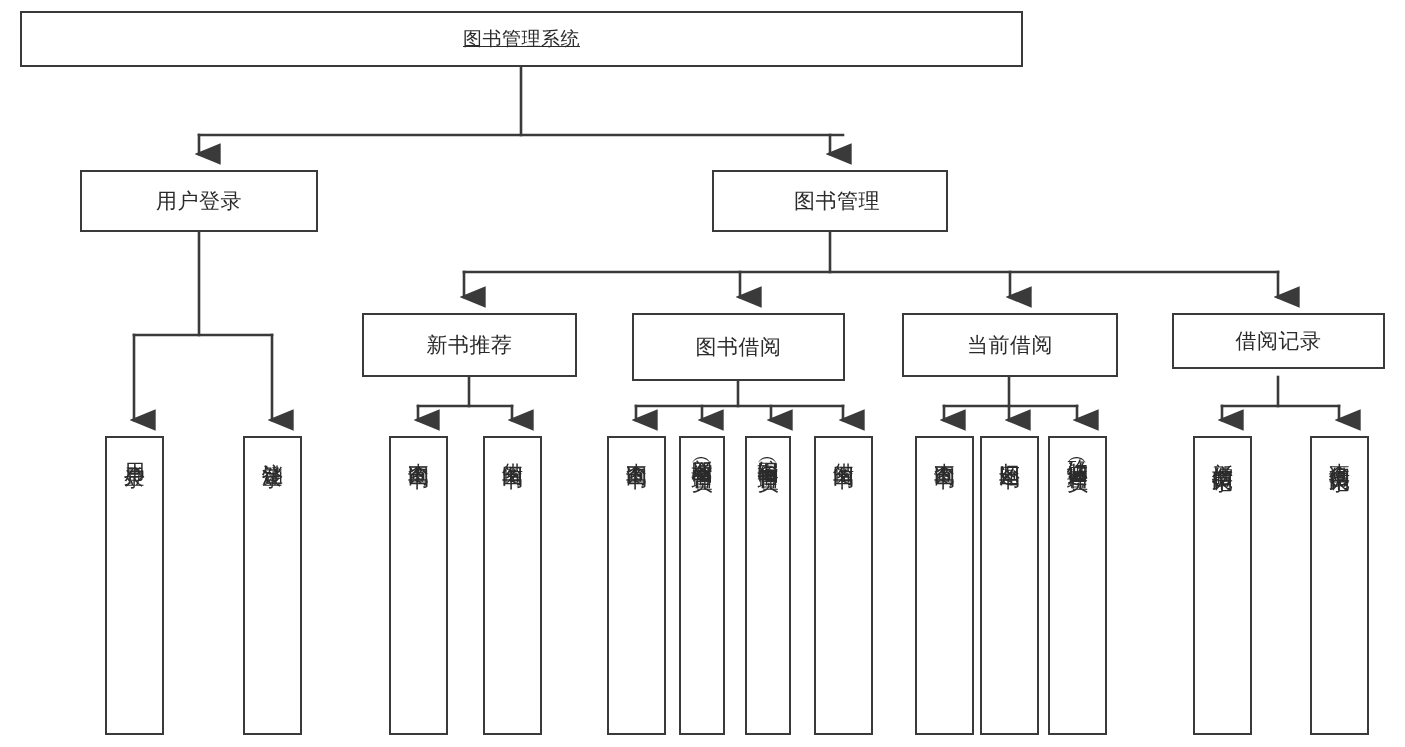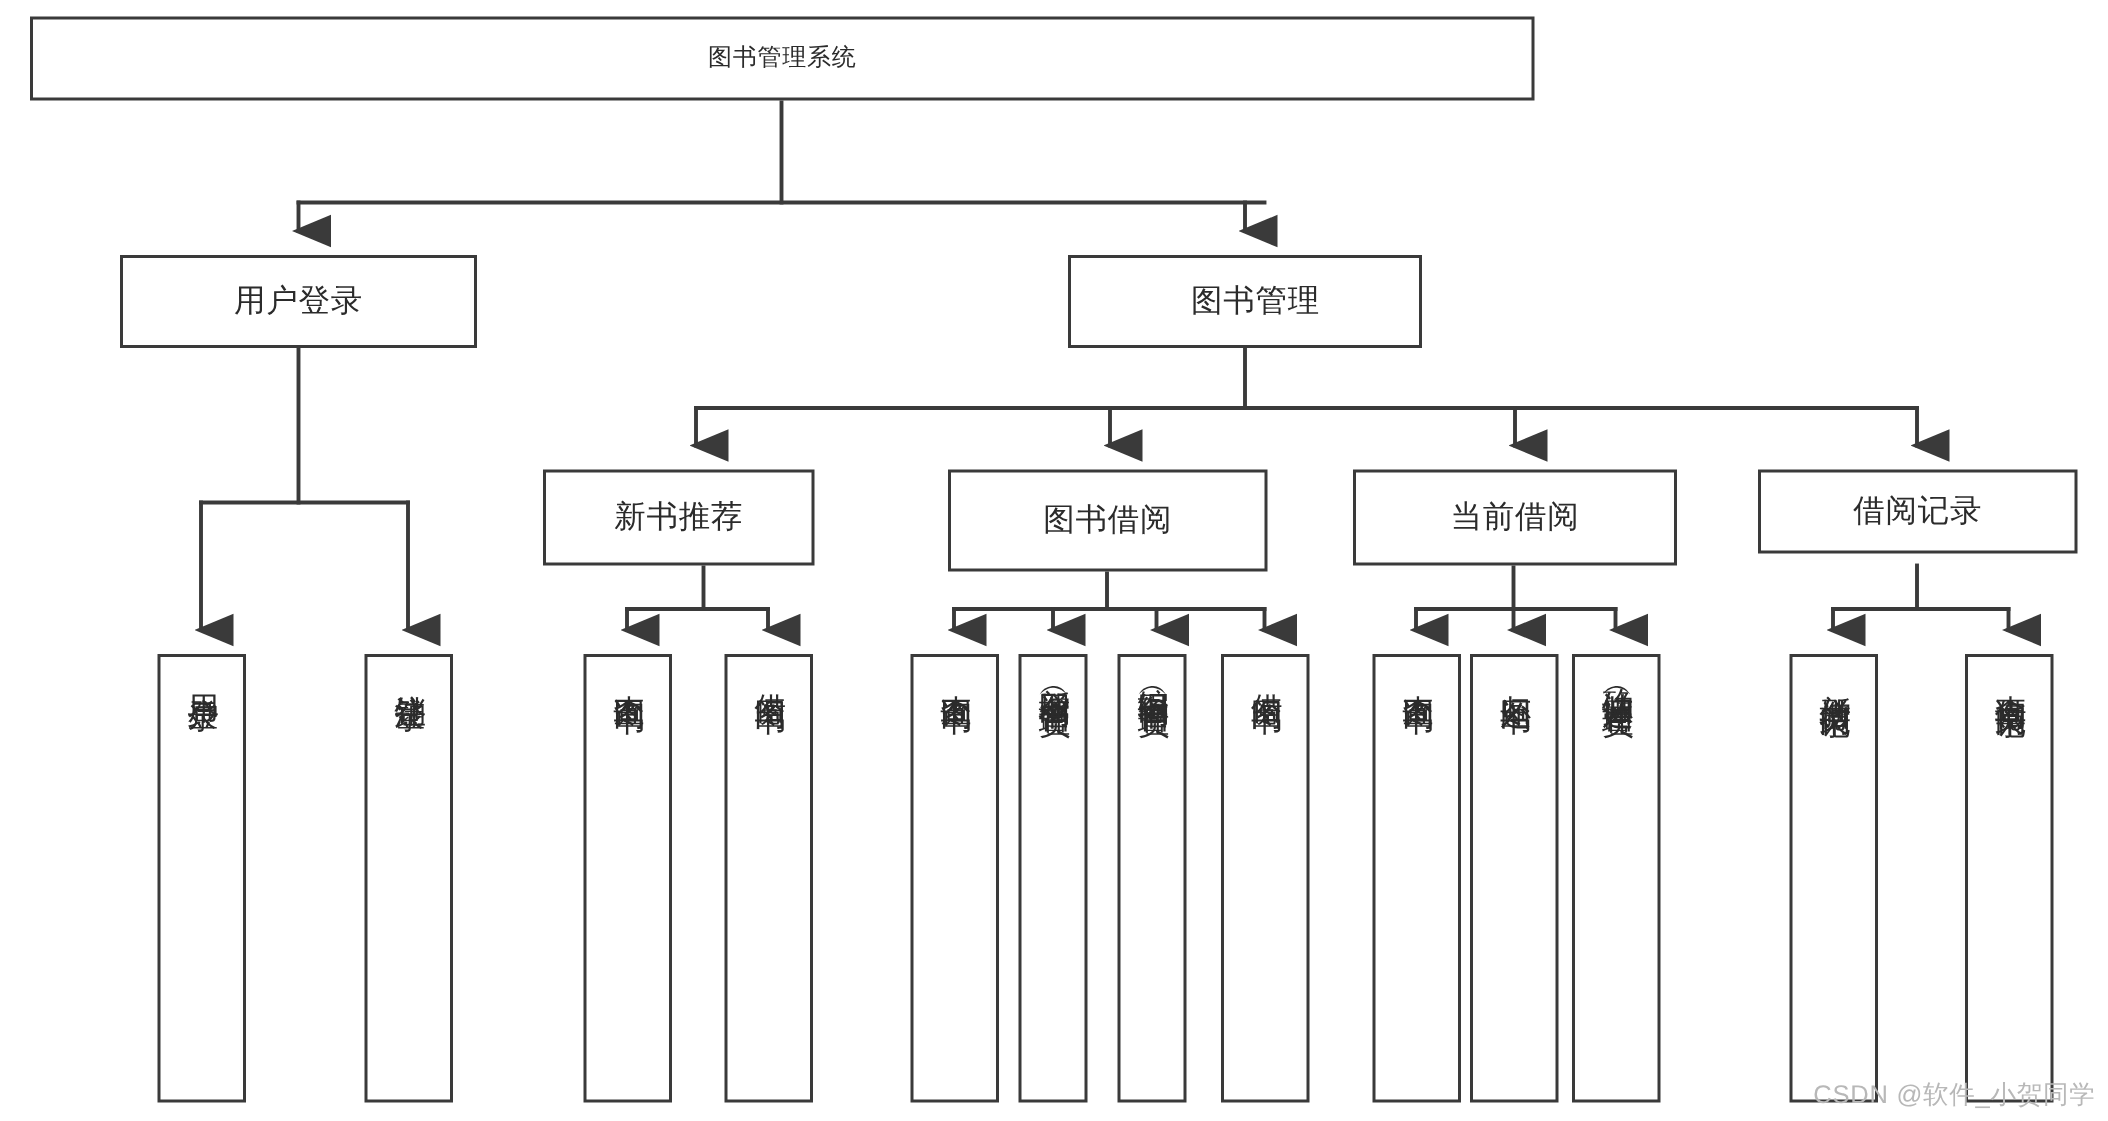--- a/index.html
+++ b/index.html
@@ -41,21 +41,22 @@
     display: block;
     text-align: center;
     line-height: 1.18;
     white-space: nowrap;
   }
   .node.horiz .lbl {
     font-size: 21px;
     letter-spacing: 0.5px;
   }
   .node.root .lbl {
-    font-size: 16px;
+    font-size: 19px;
+    text-decoration: underline;
   }
   .node.vert {
     align-items: flex-start;
     padding-top: 8px;
   }
   .node.vert .lbl {
     writing-mode: vertical-rl;
     text-orientation: upright;
     font-size: 21px;
     line-height: 1.05;
@@ -136,21 +137,21 @@
     <span class="lbl">图书管理系统</span>
   </div>
 
   <div class="node horiz" style="left:80px; top:170px; width:238px; height:62px;">
     <span class="lbl">用户登录</span>
   </div>
   <div class="node horiz" style="left:712px; top:170px; width:236px; height:62px;padding-left:14px;">
     <span class="lbl">图书管理</span>
   </div>
 
-  <div class="node horiz" style="left:362px; top:313px; width:181px; height:64px;">
+  <div class="node horiz" style="left:362px; top:313px; width:215px; height:64px;">
     <span class="lbl">新书推荐</span>
   </div>
   <div class="node horiz" style="left:632px; top:313px; width:213px; height:68px;">
     <span class="lbl">图书借阅</span>
   </div>
   <div class="node horiz" style="left:902px; top:313px; width:216px; height:64px;">
     <span class="lbl">当前借阅</span>
   </div>
   <div class="node horiz" style="left:1172px; top:313px; width:213px; height:56px;">
     <span class="lbl">借阅记录</span>
@@ -193,15 +194,14 @@
     <span class="lbl">确认归还（管理员）</span>
   </div>
 
   <div class="node vert" style="left:1193px; top:436px; width:59px; height:299px;">
     <span class="lbl">新增借阅记录</span>
   </div>
   <div class="node vert" style="left:1310px; top:436px; width:59px; height:299px;">
     <span class="lbl">查询借阅记录</span>
   </div>
 
-  <div class="watermark">CSDN @软件_小贺同学</div>
 
 </div>
 
 </body></html>

